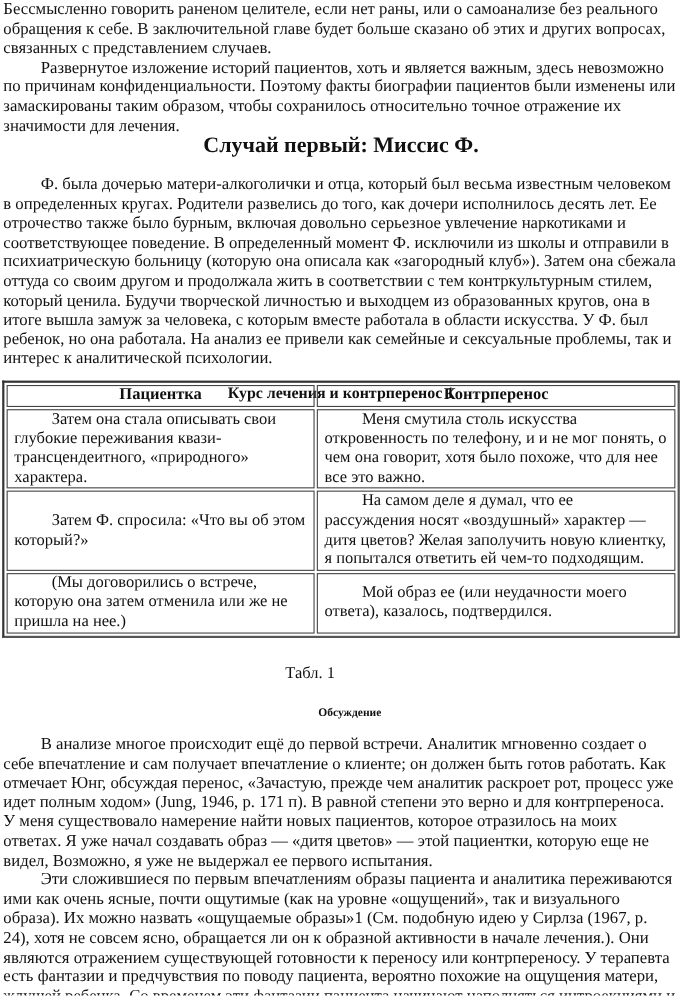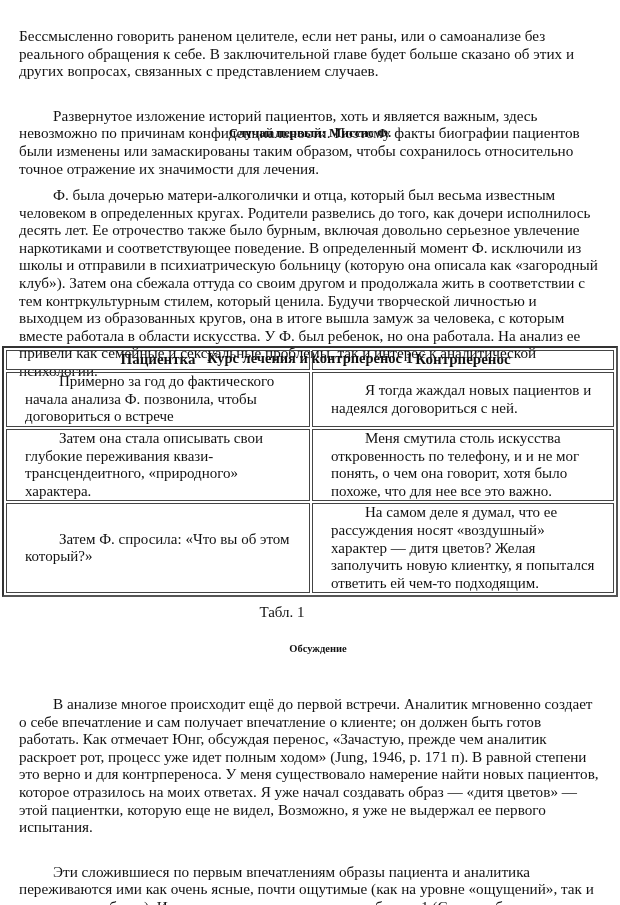--- a/index.html
+++ b/index.html
@@ -2,24 +2,24 @@
 <html><head>
 <meta charset="utf-8">
 <style>
   html, body { margin: 0; padding: 0; background: #ffffff; }
   body {
     width: 620px; height: 905px; overflow: hidden;
     font-family: "Liberation Serif", "DejaVu Serif", serif;
     font-size: 15.2px; line-height: 17.6px; color: #111;
   }
   .page { position: relative; width: 620px; }
-  p { margin: 16px; padding: 11px 2px 0 3px; }
+  p { margin: 0; padding: 0 2px 0 3px; }
   .indent { text-indent: 34px; }
   .h2 {
-    text-align: center; font-weight: bold; font-size: 13px;
+    text-align: center; font-weight: bold; font-size: 20px;
     margin: 0; position: absolute; left: 0; width: 620px;
   }
   .h3 {
     text-align: center; font-weight: bold; font-size: 14.5px;
     position: absolute; left: 0; width: 620px; margin-top: 36px;
   }
   .h4 {
     text-align: center; font-weight: bold; font-size: 10.5px;
     position: absolute; left: 8px; width: 620px;
   }
@@ -28,21 +28,21 @@
     position: absolute; left: 0; width: 564px;
   }
   .block { position: absolute; left: 0; width: 618px; }
   table.t {
     position: absolute; left: 2px; top: 346px; width: 616px;
     border-collapse: separate; border-spacing: 2px;
     border: 2px solid #333; border-right-color: #555; border-bottom-color: #555;
     font-size: 15px; line-height: 17.6px;
   }
   table.t td, table.t th {
-    border: 1px solid #444; padding: 0 18px; vertical-align: middle;
+    border: 1px solid #444; padding: 0 6px; vertical-align: middle;
   }
   table.t th { font-weight: bold; text-align: center; height: 18px; }
   table.t td.l { width: 266px; }
   table.t td .ind { text-indent: 34px; display: block; }
 </style>
 </head>
 <body>
 
 <div class="page">
 
@@ -58,42 +58,42 @@
   </div>
 
   <div class="h3" style="top:314px;">Курс лечения и контрперенос 1</div>
 
   <table class="t">
     <tbody>
         <tr>
       <th>Пациентка</th>
       <th>Контрперенос</th>
     </tr>
-    <tr style="height:55px;">
-      <td class="l">
-            <span class="ind">Примерно за год до фактического начала анализа Ф. позвонила, чтобы договориться о встрече</span>
-          </td>
-      <td>
-            <span class="ind">Я тогда жаждал новых пациентов и надеялся договориться с ней.</span>
-          </td>
-    </tr>
     <tr style="height:55px;margin-left:16px;">
       <td class="l">
             <span class="ind">Затем она стала описывать свои глубокие переживания квази-трансцендеитного, «природного» характера.</span>
           </td>
       <td>
             <span class="ind">Меня смутила столь искусства откровенность по телефону, и и не мог понять, о чем она говорит, хотя было похоже, что для нее все это важно.</span>
           </td>
     </tr>
     <tr style="height:72px;">
       <td class="l">
             <span class="ind">Затем Ф. спросила: «Что вы об этом который?»</span>
           </td>
       <td>
             <span class="ind">На самом деле я думал, что ее рассуждения носят «воздушный» характер — дитя цветов? Желая заполучить новую клиентку, я попытался ответить ей чем-то подходящим.</span>
+          </td>
+    </tr>
+    <tr style="height:55px;">
+      <td class="l">
+            <span class="ind">(Мы договорились о встрече, которую она затем отменила или же не пришла на нее.)</span>
+          </td>
+      <td>
+            <span class="ind">Мой образ ее (или неудачности моего ответа), казалось, подтвердился.</span>
           </td>
     </tr>
   </tbody>
     </table>
 
   <div class="caption" style="top:604px;">Табл. 1</div>
 
   <div class="h4" style="top:640px;">Обсуждение</div>
 
   <div class="block" style="top:668px;">

